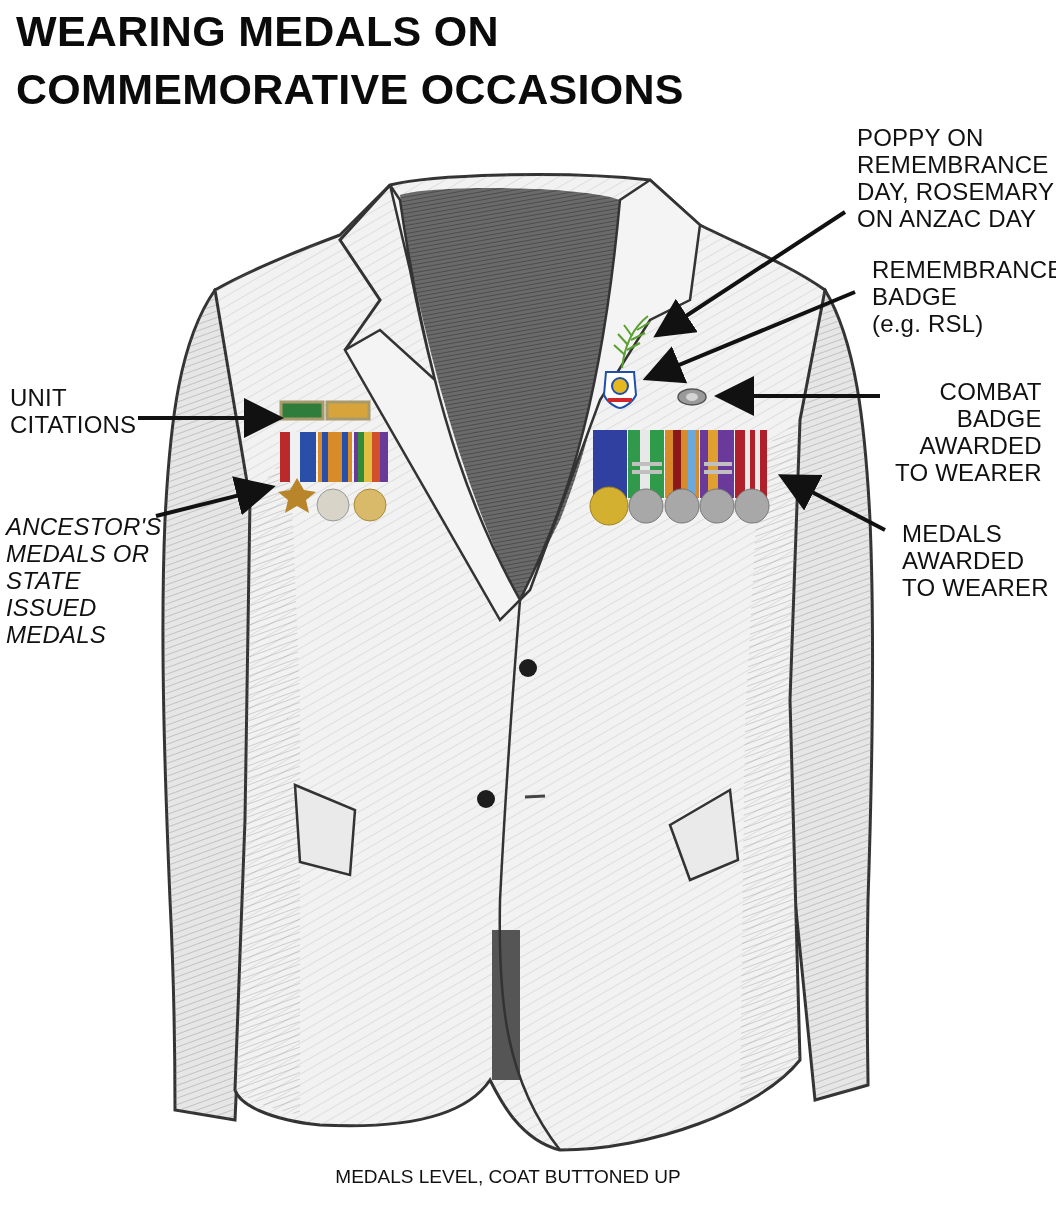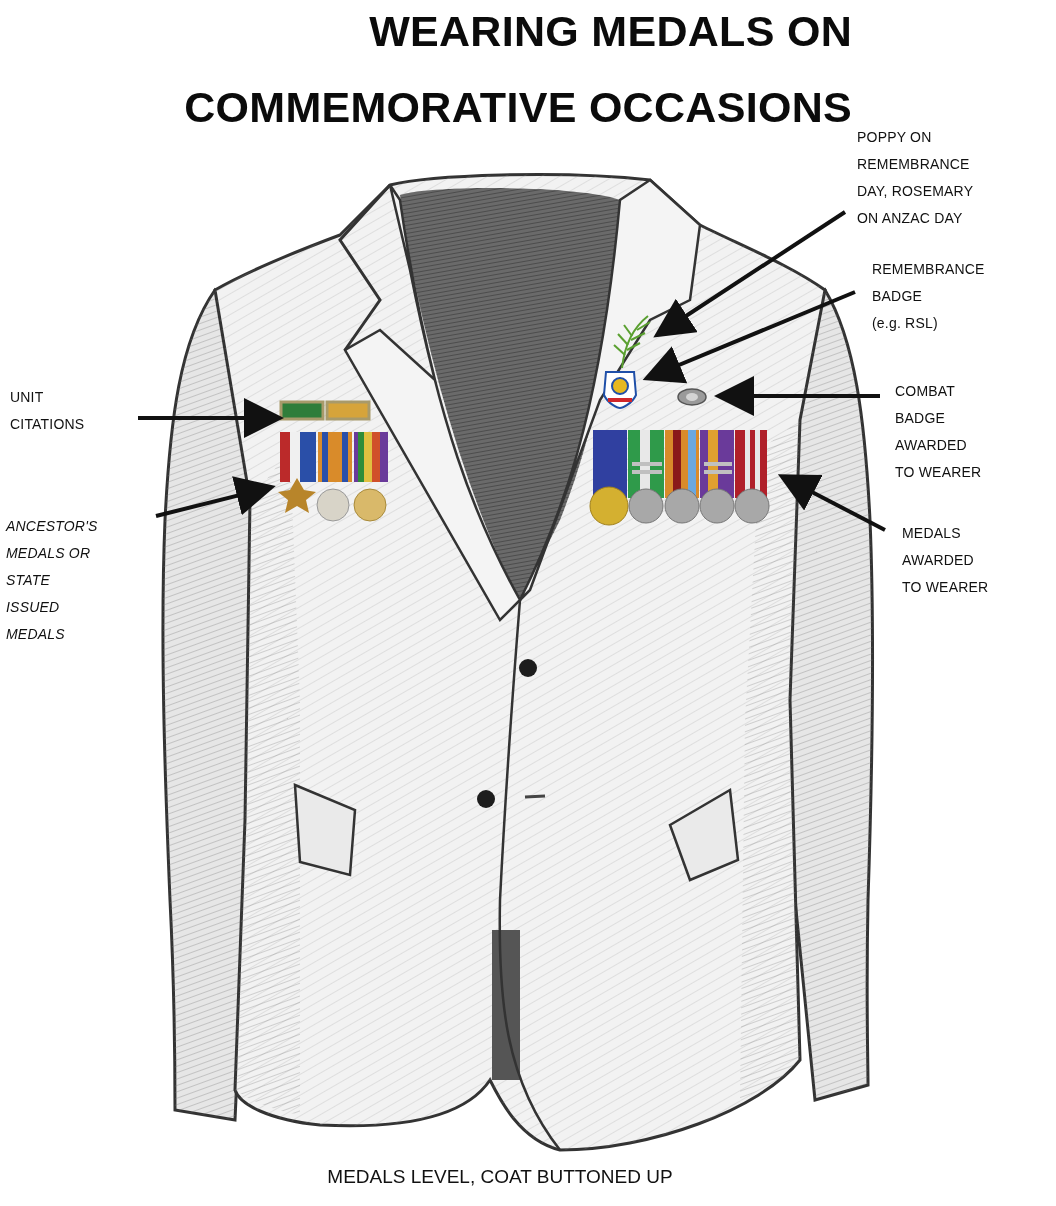--- a/index.html
+++ b/index.html
@@ -1,20 +1,20 @@
 <!DOCTYPE html>
 <html><head>
 <meta charset="utf-8">
 <style>
   html, body { margin:0; padding:0; background:#ffffff; }
   body { width:1056px; height:1206px; position:relative; overflow:hidden; font-family:"Liberation Sans", sans-serif; color:#111; }
-  .title { position:absolute; left:8px; width:844px; text-align:right; font-weight:bold; font-size:43px; line-height:58px; letter-spacing:0.3px; color:#0b0b0b; }
-  .t1 { top:2px; } .t2 { top:60px;margin-top:18px; }
-  .label { position:absolute; font-size:14px; line-height:27px; color:#111; white-space:pre-line; letter-spacing:0.2px; }
-  .caption { position:absolute; top:1166px; left:0; width:1000px; text-align:center; font-size:19px; color:#111; }
+  .title { position:absolute; left:16px; width:844px; text-align:left; font-weight:bold; font-size:43px; line-height:58px; letter-spacing:0.3px; color:#0b0b0b; }
+  .t1 { top:2px; } .t2 { top:60px; }
+  .label { position:absolute; font-size:24px; line-height:27px; color:#111; white-space:pre-line; letter-spacing:0.2px; }
+  .caption { position:absolute; top:1166px; left:8px; width:1000px; text-align:center; font-size:19px; color:#111; }
   svg.art { position:absolute; left:0; top:0; }
 </style>
 </head>
 <body>
 
 <div class="title t1">WEARING MEDALS ON</div>
 <div class="title t2">COMMEMORATIVE OCCASIONS</div>
 
 <svg class="art" width="1056" height="1206" viewBox="0 0 1056 1206">
   <defs>
@@ -148,21 +148,21 @@
   </g>
 </svg>
 
 <div class="label" style="left:857px; top:124px;">POPPY ON
 REMEMBRANCE
 DAY, ROSEMARY
 ON ANZAC DAY</div>
 <div class="label" style="left:872px; top:256px;">REMEMBRANCE
 BADGE
 (e.g. RSL)</div>
-<div class="label" style="left:895px; top:378px;">COMBAT
+<div class="label" style="left:895px; top:378px;text-align:right;">COMBAT
 BADGE
 AWARDED
 TO WEARER</div>
 <div class="label" style="left:902px; top:520px;">MEDALS
 AWARDED
 TO WEARER</div>
 <div class="label" style="left:10px; top:384px;">UNIT
 CITATIONS</div>
 <div class="label" style="left:6px; top:513px;font-style:italic;">ANCESTOR'S
 MEDALS OR

